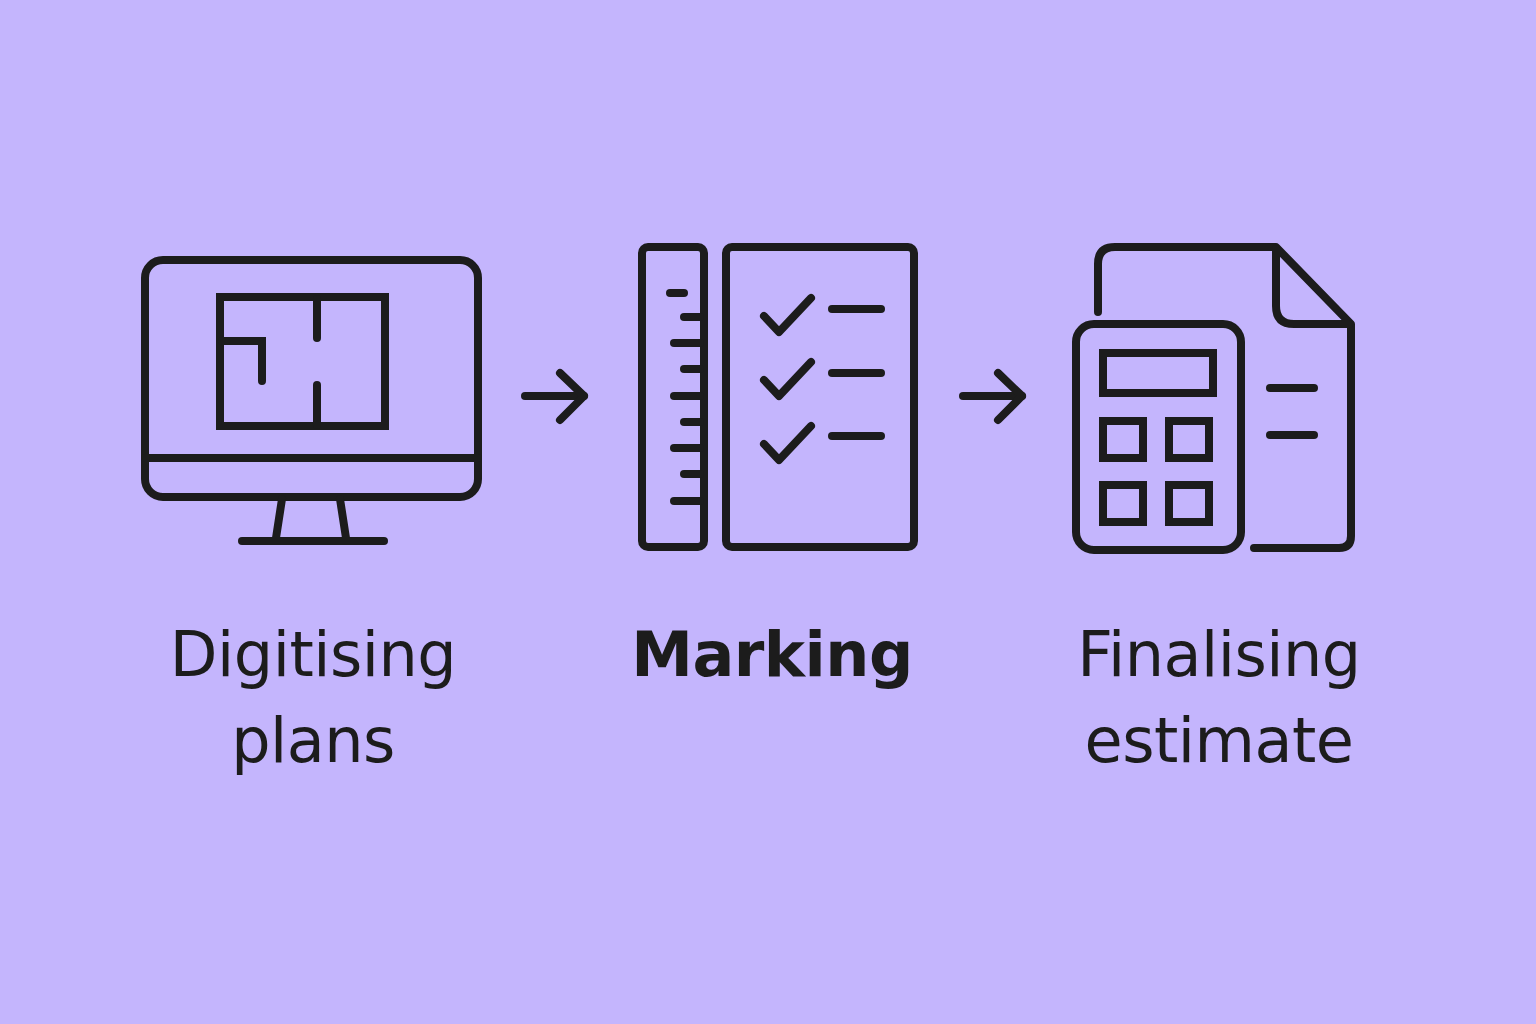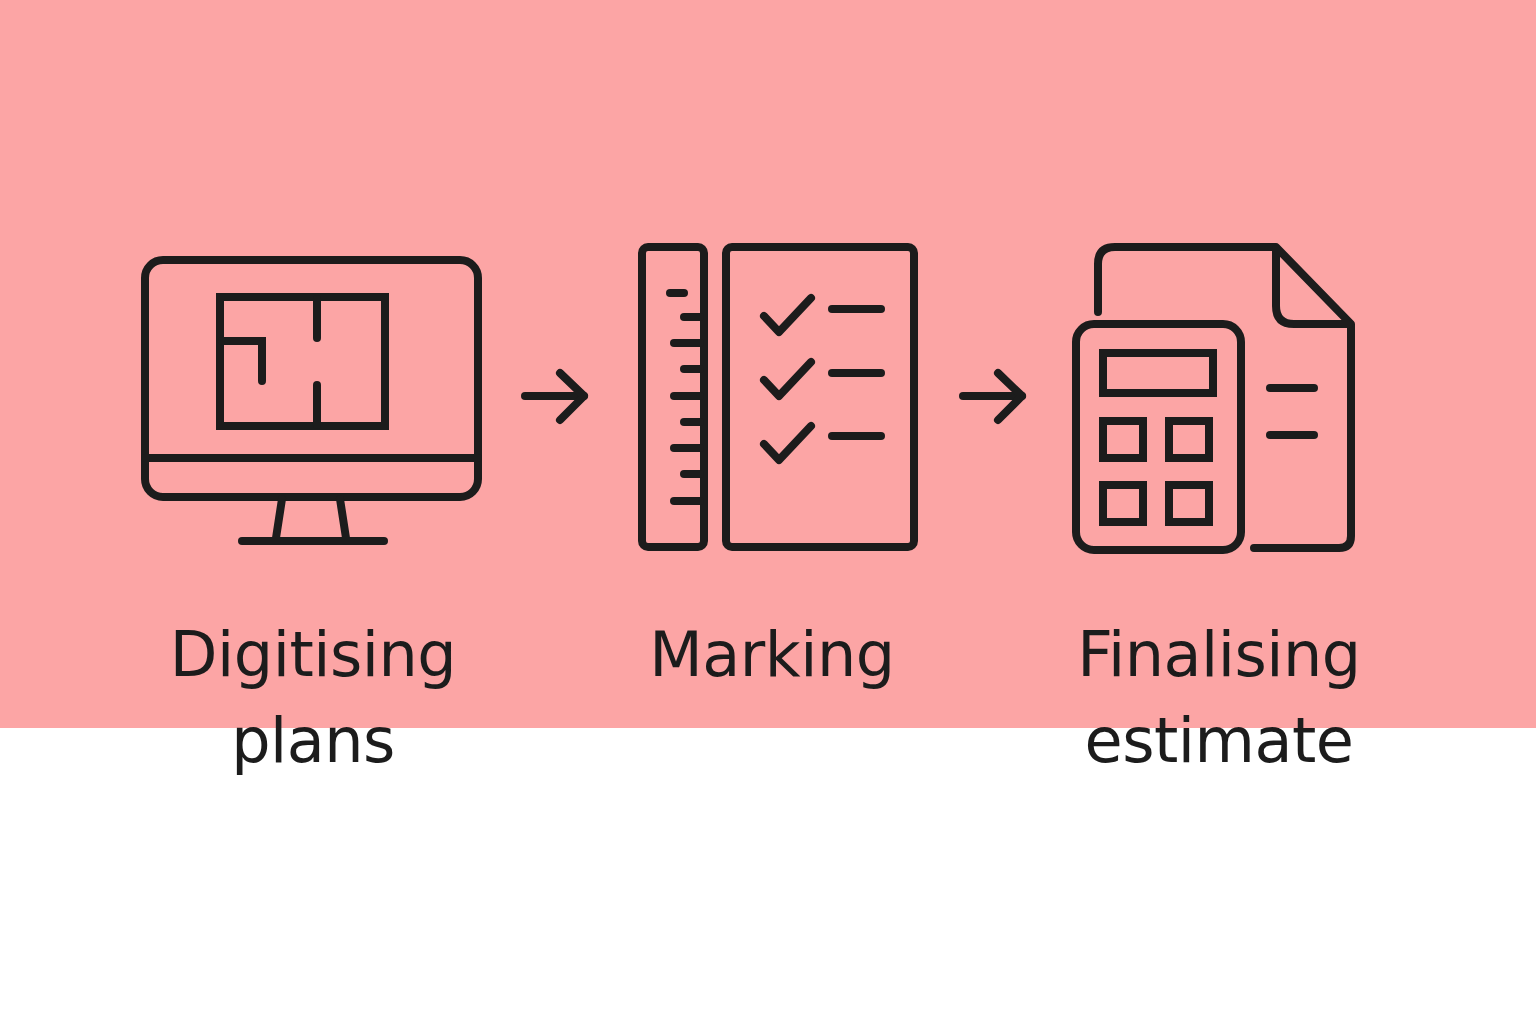--- a/index.html
+++ b/index.html
@@ -6,22 +6,22 @@
       margin: 0;
       padding: 0;
       width: 1536px;
       height: 1024px;
       background: #ffffff;
       overflow: hidden;
     }
     .canvas {
       position: relative;
       width: 1536px;
-      height: 728px;
-      background: #fca5a5;
+      height: 1024px;
+      background: #c4b5fd;
     }
     .icon {
       position: absolute;
     }
     .icon svg {
       display: block;
       overflow: visible;
     }
     .label {
       position: absolute;
@@ -120,21 +120,21 @@
       <rect x="35" y="245" width="40" height="37" stroke-linejoin="miter"></rect>
       <rect x="101" y="245" width="40" height="37" stroke-linejoin="miter"></rect>
     </svg>
   </div>
 
   <div class="label" style="left:113px; top:612px; width:400px;">
     <span>Digitising</span>
     <span>plans</span>
   </div>
 
-  <div class="label" style="left:572px; top:612px; width:400px;">
+  <div class="label" style="left:572px; top:612px; width:400px;font-weight:bold;">
     <span>Marking</span>
   </div>
 
   <div class="label" style="left:1019px; top:612px; width:400px;">
     <span>Finalising</span>
     <span>estimate</span>
   </div>
 
 </div>
 

